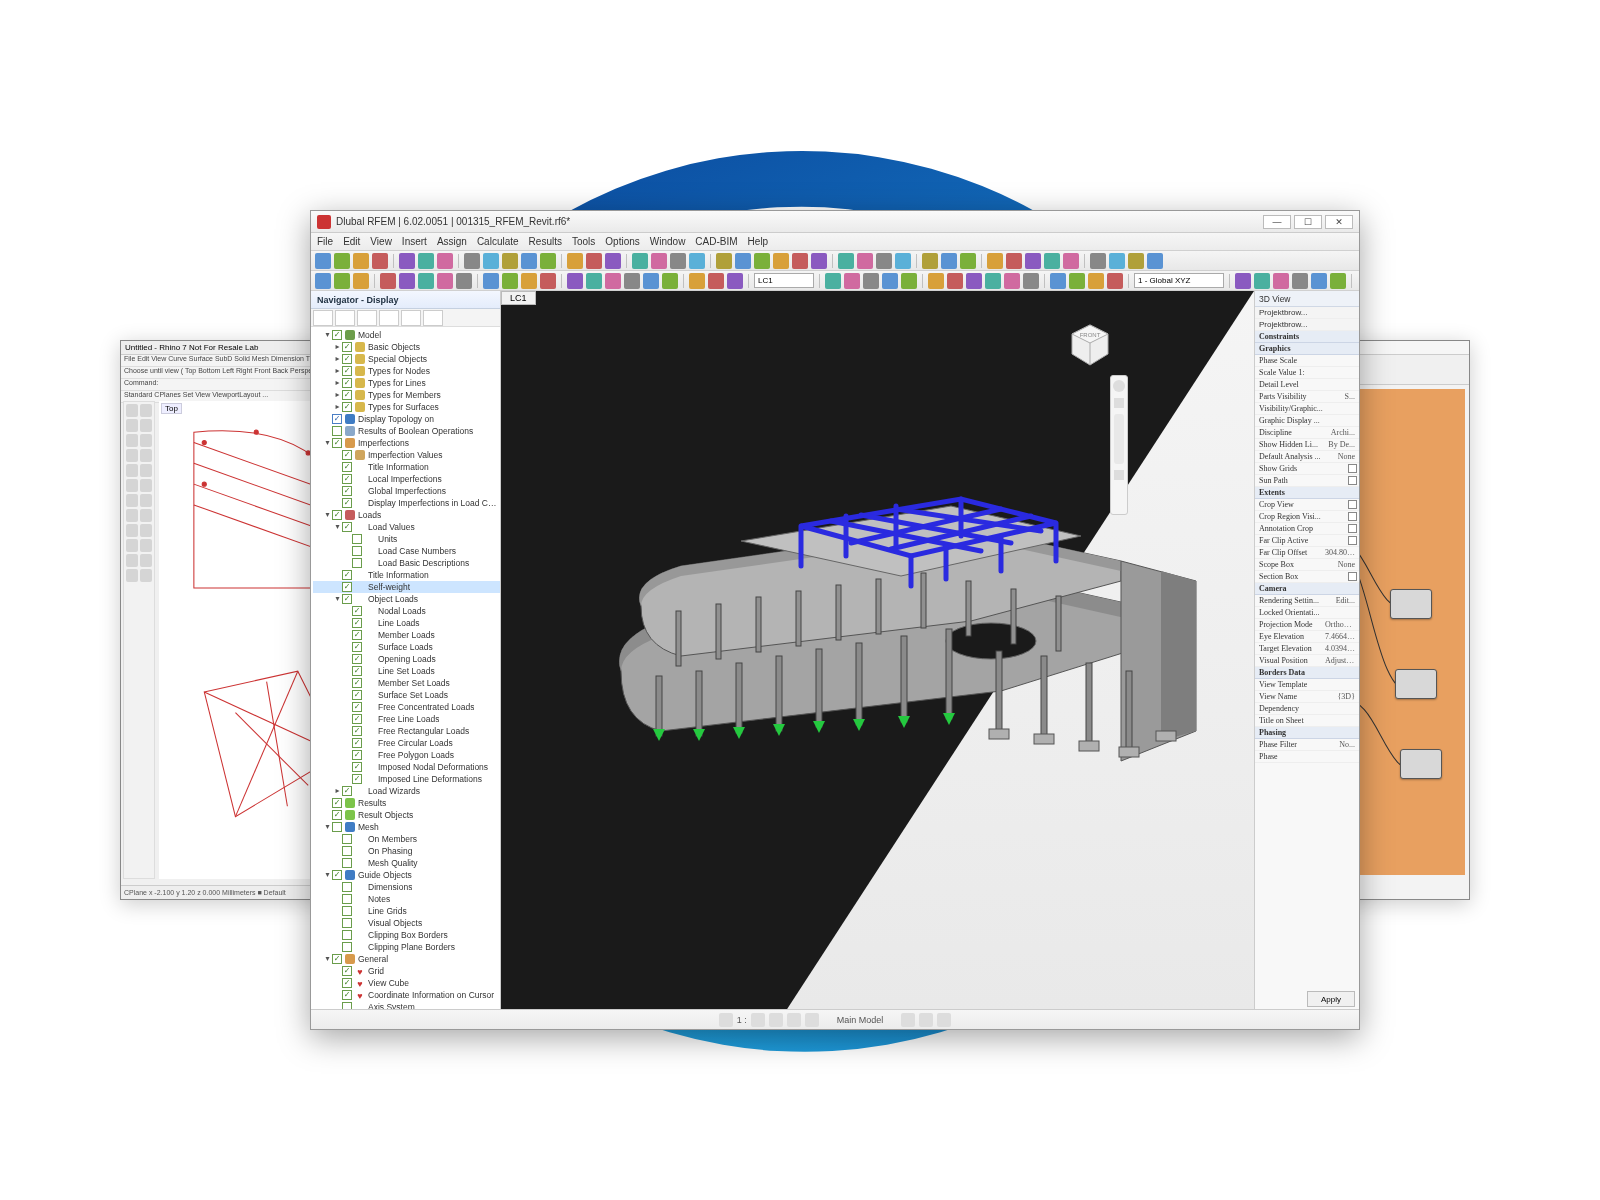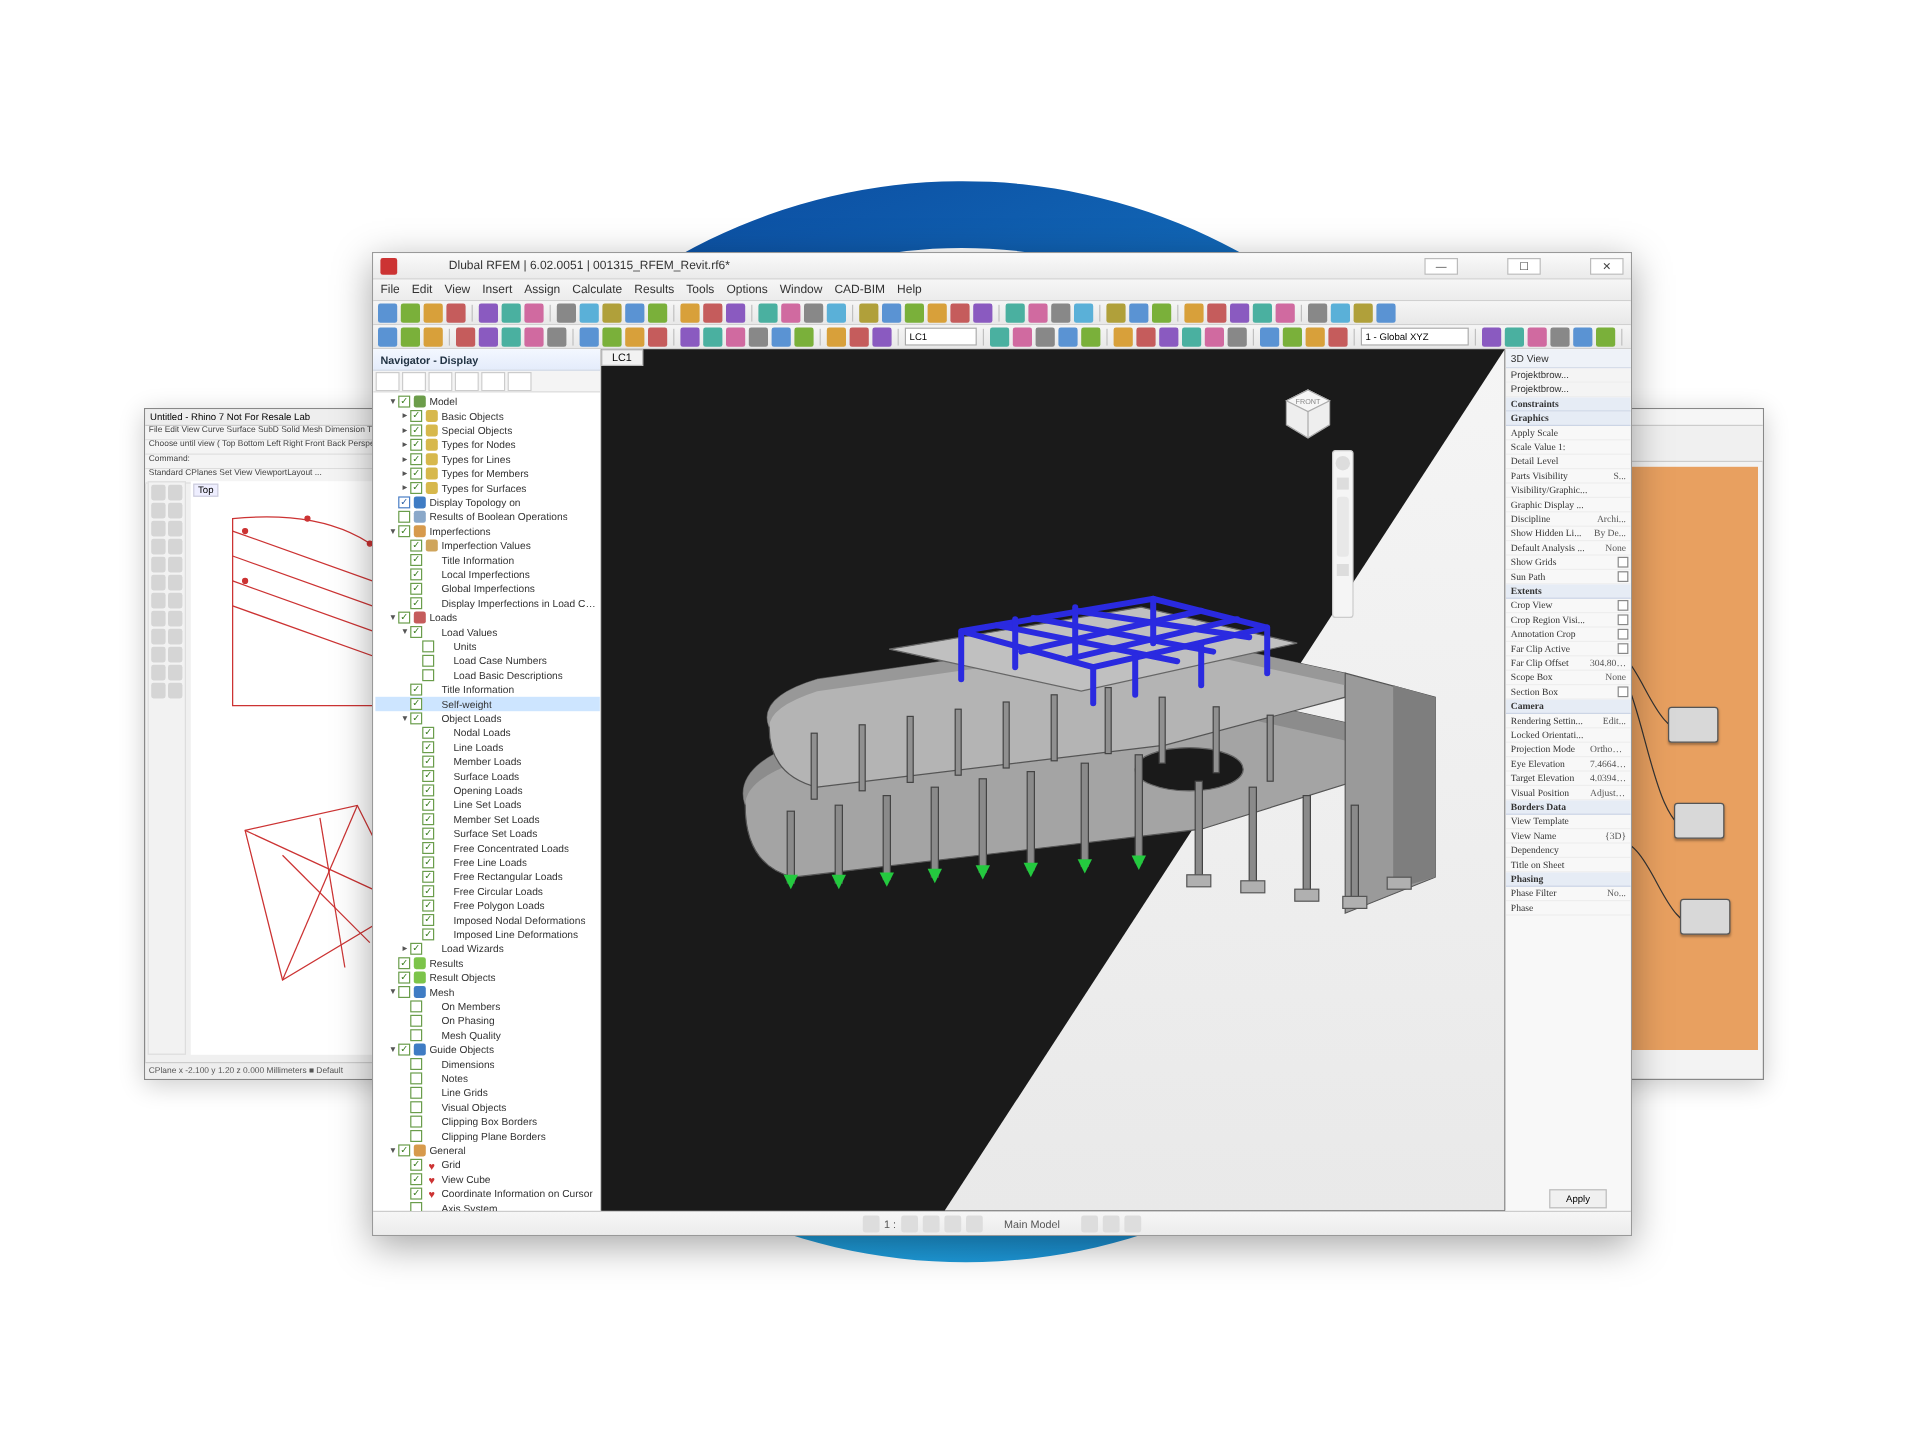--- a/index.html
+++ b/index.html
@@ -47,21 +47,20 @@
 }
 .titlebar {
   height: 22px;
   background: linear-gradient(#fafafa,#eaeaea);
   border-bottom: 1px solid #ccc;
   display: flex;
   align-items: center;
   padding: 0 6px;
   font-size: 10px;
   color: #333;
-  gap: 38px;
 }
 .titlebar .spacer { flex: 1; }
 .win-btn { width: 28px; height: 14px; border: 1px solid #bbb; margin-left: 3px; background: #fff; display:flex; align-items:center; justify-content:center; font-size:9px; color:#444;}
 .menubar {
   height: 18px;
   background: linear-gradient(#f6f6f6,#ececec);
   border-bottom: 1px solid #d0d0d0;
   display: flex;
   align-items: center;
   padding: 0 6px;
@@ -249,21 +248,21 @@
 
 .view-cube {
   position:absolute;
   right: 140px;
   top: 30px;
   width: 48px; height: 48px;
 }
 
 .apply-btn {
   position:absolute;
-  right:20px;
+  right:4px;
   bottom:22px;
   width:48px;
   height:16px;
   background:#f0f0f0;
   border:1px solid #bbb;
   font-size:8px;
   display:flex;
   align-items:center;
   justify-content:center;
 }
@@ -1002,21 +1001,21 @@
       <div class="prop-row" style="background:#f4f4f4;">
           <span class="pk">Projektbrow...</span>
         </div>
       <div class="prop-row" style="background:#f4f4f4;">
           <span class="pk">Projektbrow...</span>
         </div>
       <div id="props-body" style="flex:1;overflow:auto;font-family:Liberation Serif, serif;">
           <div class="prop-section">Constraints</div>
           <div class="prop-section">Graphics</div>
           <div class="prop-row">
-            <span class="pk">Apply Scale</span>
+            <span class="pk">Phase Scale</span>
             <span class="pv"></span>
           </div>
           <div class="prop-row">
             <span class="pk">Scale Value  1:</span>
             <span class="pv"></span>
           </div>
           <div class="prop-row">
             <span class="pk">Detail Level</span>
             <span class="pv"></span>
           </div>

